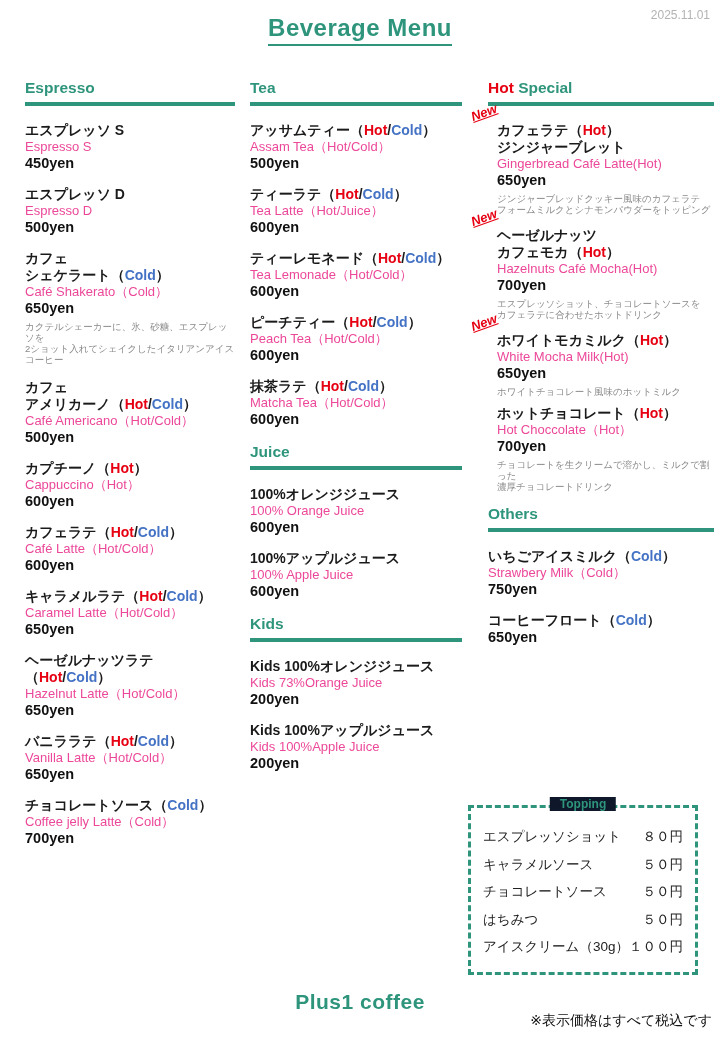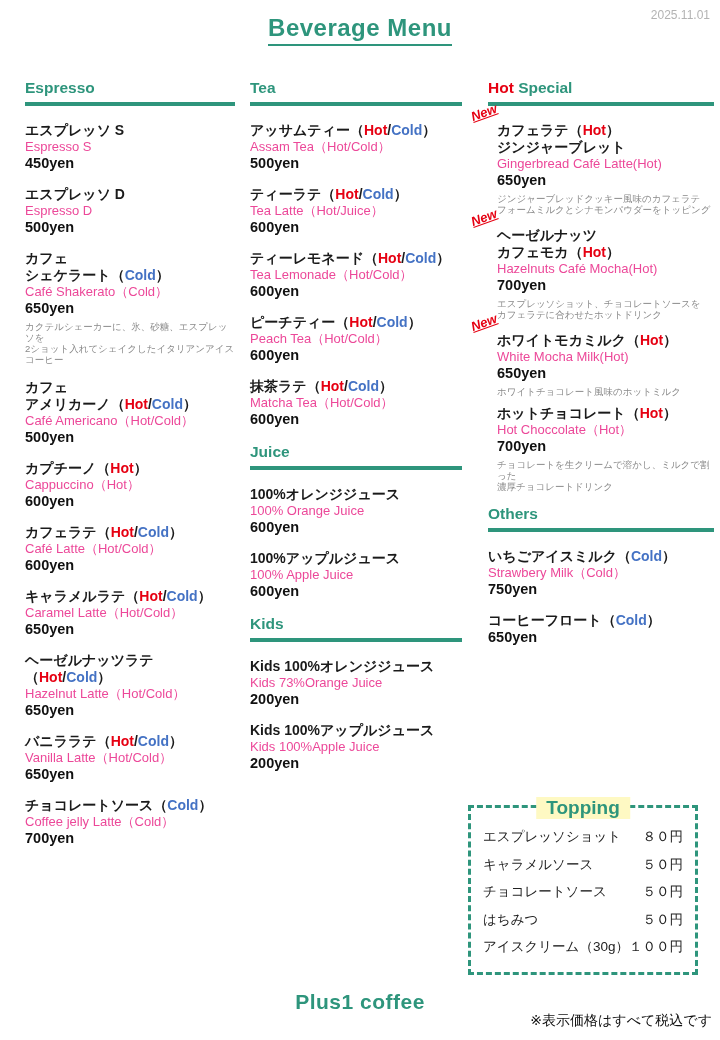--- a/index.html
+++ b/index.html
@@ -43,21 +43,21 @@
   .c-hot{color:var(--hot);}
   .c-cold{color:var(--cold);}
   .c-teal{color:var(--teal);}
   .c-plain{color:inherit;}
   .topping-box{
     position:absolute;left:468px;top:805px;width:230px;height:170px;
     border:3px dashed var(--teal);
   }
   .topping-title{
     position:absolute;top:-11px;left:50%;transform:translateX(-50%);
-    background:#fef9c3;padding:0 10px;color:var(--teal);font-size:19px;font-weight:bold;
+    background:#0f172a;padding:0 10px;color:var(--teal);font-size:12px;font-weight:bold;
     white-space:nowrap;
   }
   .topping-list{padding:20px 12px 0 12px;}
   .topping-row{display:flex;justify-content:space-between;font-size:13.5px;color:#222;margin-bottom:9.5px;}
   .footer-brand-wrap{position:absolute;top:990px;left:0;width:100%;text-align:center;}
   .footer-brand{font-size:21px;font-weight:bold;color:var(--teal);letter-spacing:.5px;}
   .footer-note{position:absolute;top:1012px;right:8px;font-size:14px;color:#111;}
 </style>
 </head>
 <body>

